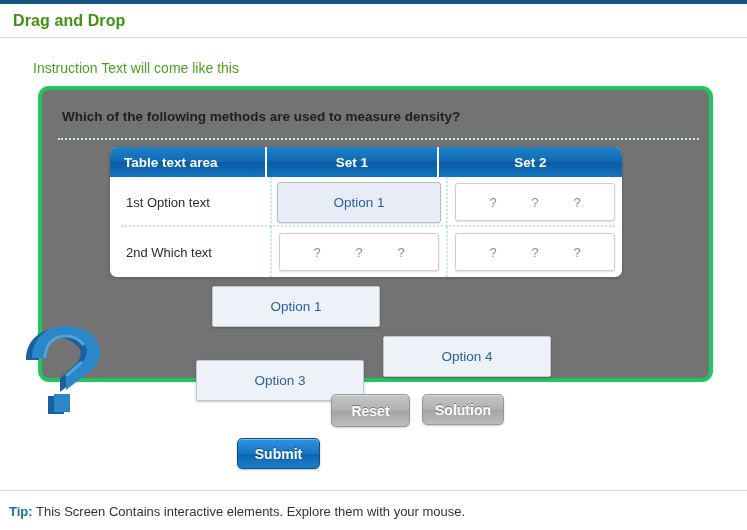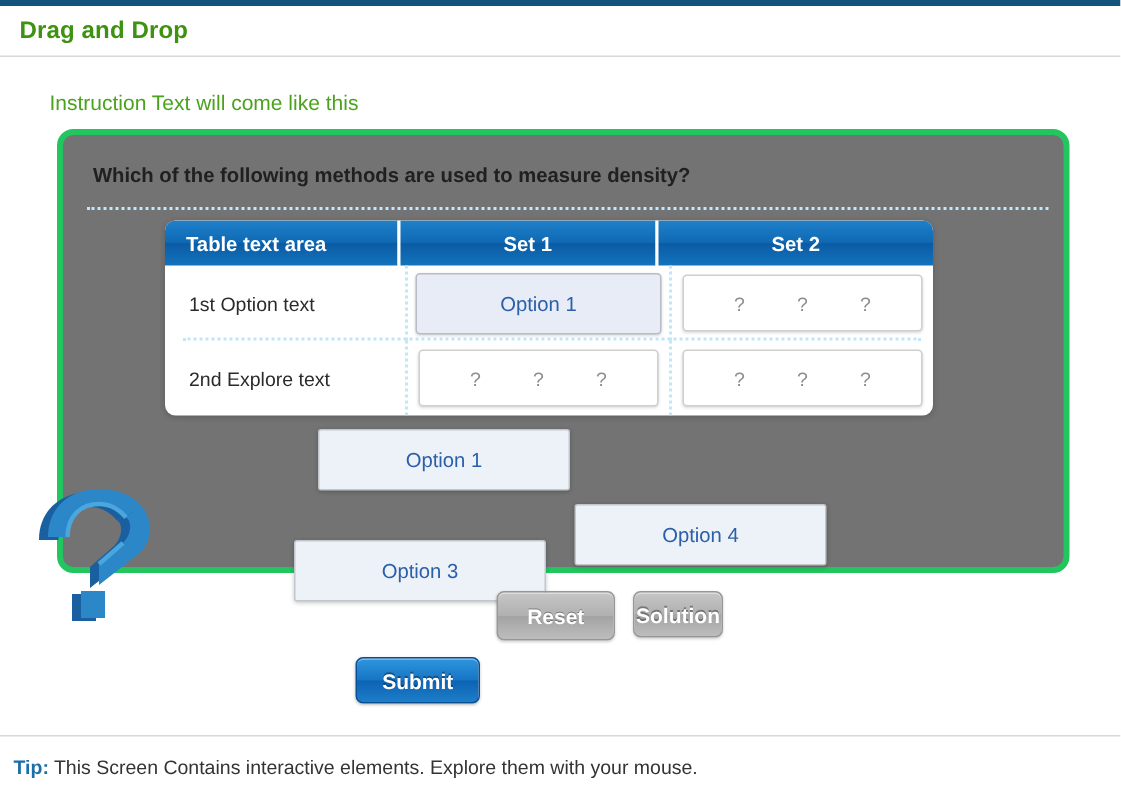--- a/index.html
+++ b/index.html
@@ -226,21 +226,21 @@
     box-shadow: inset 0 1px 0 rgba(255,255,255,0.35), 0 1px 2px rgba(0,0,0,0.25);
     margin-top: 44px;
   }
   .btn-reset {
     left: 331px; top: 394px; width: 79px; height: 33px;
     background: linear-gradient(to bottom, #c6c6c6 0%, #b0b0b0 50%, #a3a3a3 51%, #bdbdbd 100%);
     border: 1px solid #979797;
     box-shadow: inset 0 1px 0 rgba(255,255,255,0.4), 0 1px 2px rgba(0,0,0,0.2);
   }
   .btn-solution {
-    left: 422px; top: 394px; width: 60px; height: 31px;
+    left: 422px; top: 394px; width: 82px; height: 31px;
     background: linear-gradient(to bottom, #c6c6c6 0%, #b0b0b0 50%, #a3a3a3 51%, #bdbdbd 100%);
     border: 1px solid #979797;
     box-shadow: inset 0 1px 0 rgba(255,255,255,0.4), 0 1px 2px rgba(0,0,0,0.2);
   }
 
   
   .footer-rule {
     position: absolute;
     left: 0; top: 490px;
     width: 747px; height: 0;
@@ -298,21 +298,21 @@
       <div class="dropcell">
         <div class="dropzone">
           <span class="qmark">?</span>
           <span class="qmark">?</span>
           <span class="qmark">?</span>
         </div>
       </div>
     </div>
 
     <div class="trow">
-      <div class="td-label">2nd Explore text</div>
+      <div class="td-label">2nd Which text</div>
       <div class="dropcell">
         <div class="dropzone">
           <span class="qmark">?</span>
           <span class="qmark">?</span>
           <span class="qmark">?</span>
         </div>
       </div>
       <div class="dropcell">
         <div class="dropzone">
           <span class="qmark">?</span>

